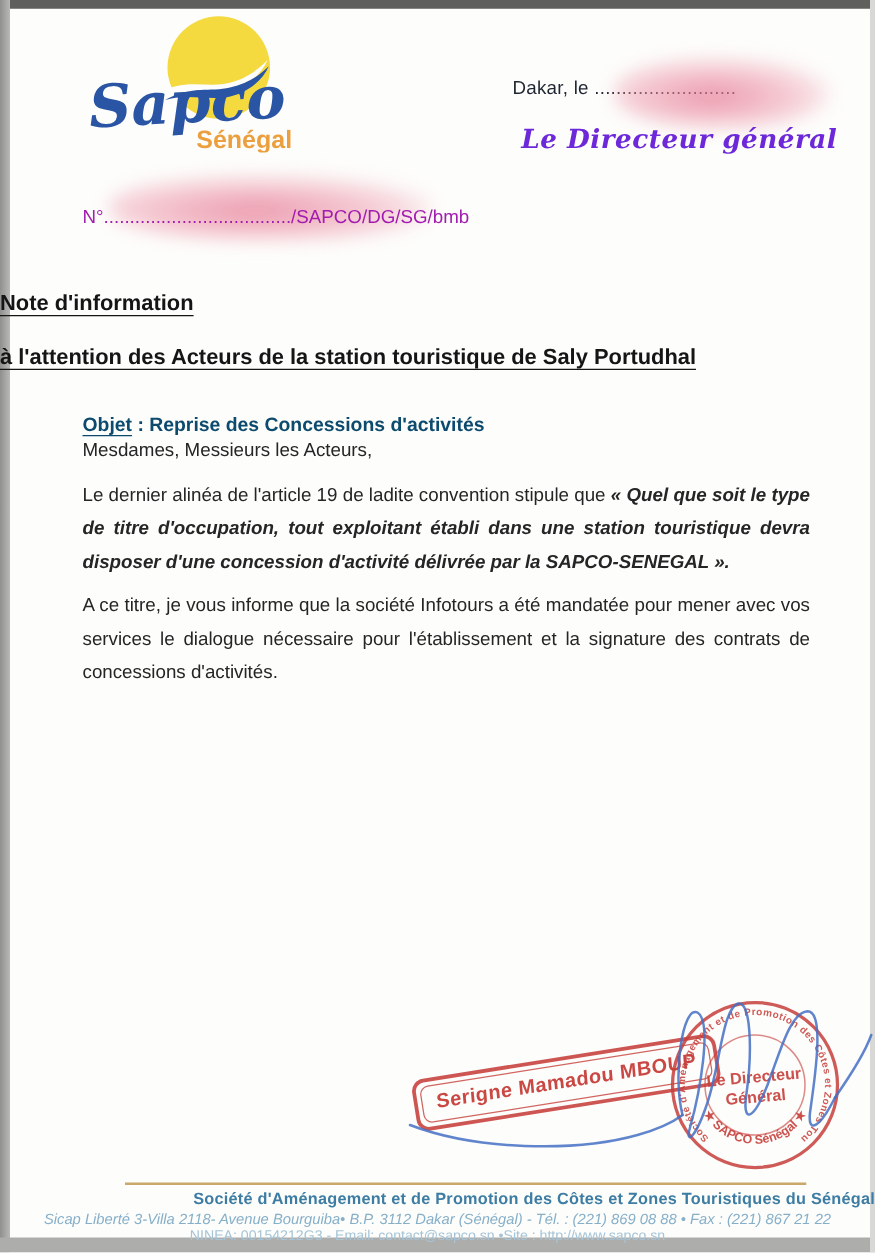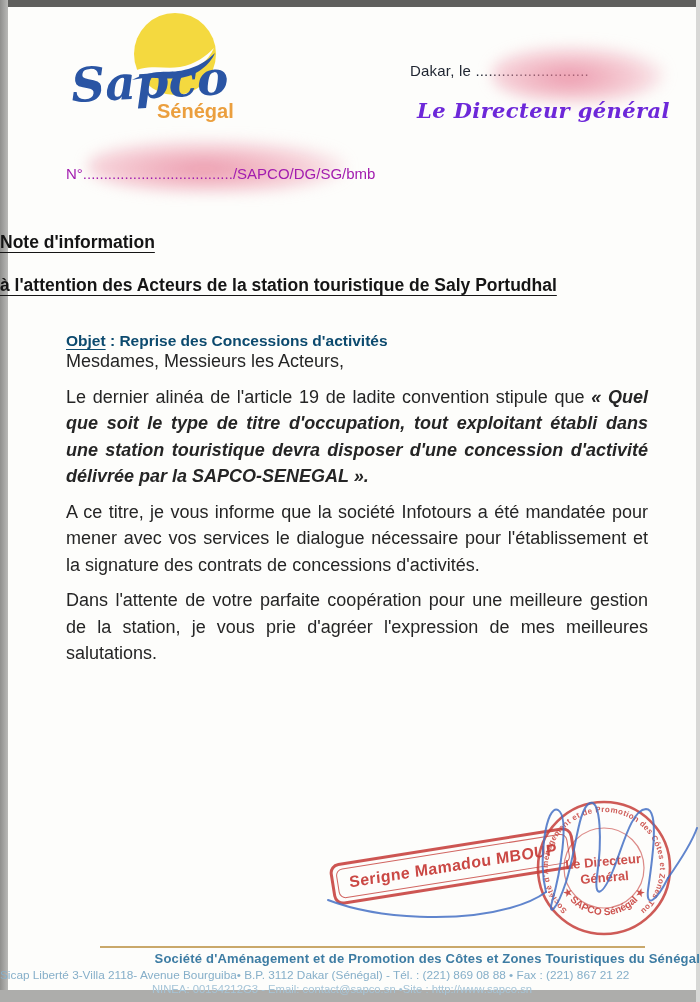--- a/index.html
+++ b/index.html
@@ -36,41 +36,41 @@
   
   .title-block { position:absolute; left:0; top:232px; width:616px; color:#151515; }
   .title-1 { font-size:17.5px; font-weight:600; text-decoration:underline; text-underline-offset:4px; }
   .title-2 { margin-top:22px; font-size:17.5px; font-weight:700; text-decoration:underline; text-underline-offset:4px; }
 
   .subject { position:absolute; left:66px; top:310px; font-size:15.5px; font-weight:700; color:#0c4a6e;margin-top:22px; }
   .subject .u { text-decoration:underline; text-underline-offset:3px; }
 
   
   .body-block { position:absolute; left:66px; top:348px; width:582px;
-    font-size:18px; line-height:26.5px; text-align:justify; color:#252525; }
+    font-size:15px; line-height:26.5px; text-align:justify; color:#252525; }
   .body-block p { margin-bottom:9px; }
   .quote { font-weight:700; font-style:italic; }
 
   
   .name-stamp { position:absolute; left:330px; top:845px; transform:rotate(-9deg);
     border:3px solid rgba(198,62,58,.88); border-radius:10px; padding:3px; }
   .name-stamp-inner { border:1.6px solid rgba(198,62,58,.8); border-radius:7px; padding:5px 11px; }
   .name-stamp-text { font-size:16px; font-weight:700; color:rgba(198,56,52,.92);
     letter-spacing:.4px; white-space:nowrap; transform:skewX(-4deg); }
 
   
   .round-stamp { position:absolute; left:524px; top:788px; width:160px; height:160px; }
   .signature { position:absolute; left:300px; top:770px; width:400px; height:180px; pointer-events:none; }
 
   
   .footer-rule { position:absolute; left:100px; top:946px; width:545px; height:2px; background:#c9a86a; }
   .footer-1 { position:absolute; left:0; top:951px; width:700px; text-align:right;
     font-size:13px; font-weight:700; color:#3d7ca3; letter-spacing:.2px; }
-  .footer-2 { position:absolute; left:0; top:968px; width:700px; text-align:left;
-    font-size:11.8px; color:#86afc9; }
+  .footer-2 { position:absolute; left:0; top:968px; width:700px; text-align:center;
+    font-size:11.8px; color:#86afc9;font-style:italic; }
   .footer-3 { position:absolute; left:0; top:983px; width:684px; text-align:center;
     font-size:11.3px; color:#a5c4d7; }
 </style>
 </head>
 <body>
 
 <div class="scan">
 
   <div class="edge-top"></div>
   <div class="edge-left"></div>
@@ -96,21 +96,20 @@
     <div class="title-1">Note d'information</div>
     <div class="title-2">à l'attention des Acteurs de la station touristique de Saly Portudhal</div>
   </div>
 
   <div class="subject"><span class="u">Objet</span><span> : Reprise des Concessions d'activités</span></div>
 
   <div class="body-block">
     <p>Mesdames, Messieurs les Acteurs,</p>
     <p><span>Le dernier alinéa de l'article 19 de ladite convention stipule que </span><span class="quote">« Quel que soit le type de titre d'occupation, tout exploitant établi dans une station touristique devra disposer d'une concession d'activité délivrée par la SAPCO-SENEGAL ».</span></p>
     <p>A ce titre, je vous informe que la société Infotours a été mandatée pour mener avec vos services le dialogue nécessaire pour l'établissement et la signature des contrats de concessions d'activités.</p>
-    <p>Dans l'attente de votre parfaite coopération pour une meilleure gestion de la station, je vous prie d'agréer l'expression de mes meilleures salutations.</p>
   </div>
 
   <div class="name-stamp">
     <div class="name-stamp-inner">
       <div class="name-stamp-text">Serigne Mamadou MBOUP</div>
     </div>
   </div>
 
   <svg class="round-stamp" viewBox="0 0 160 160">
     <g fill="none" stroke="rgba(198,62,58,.85)">

